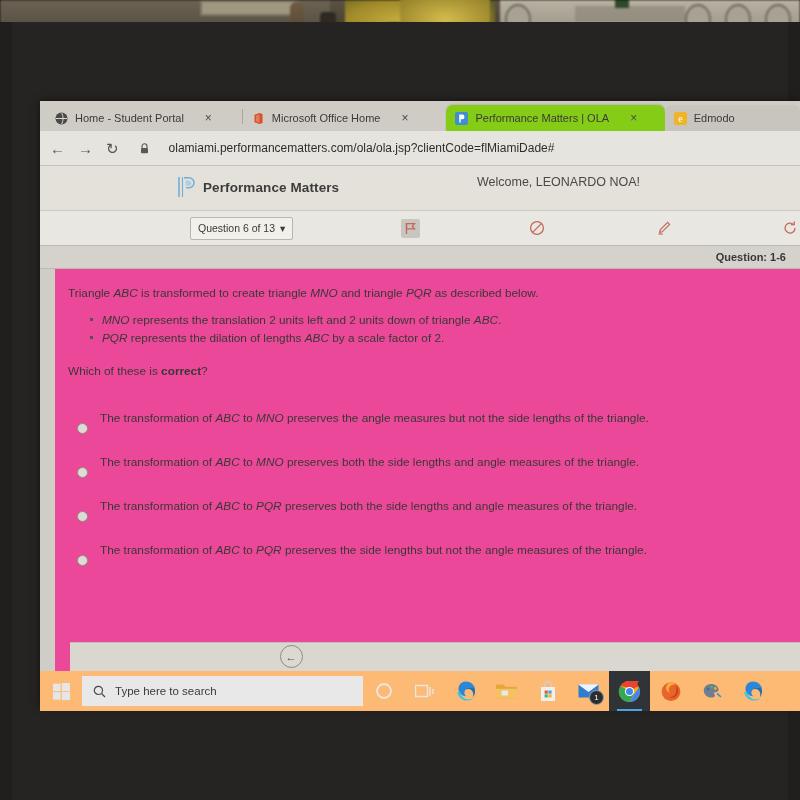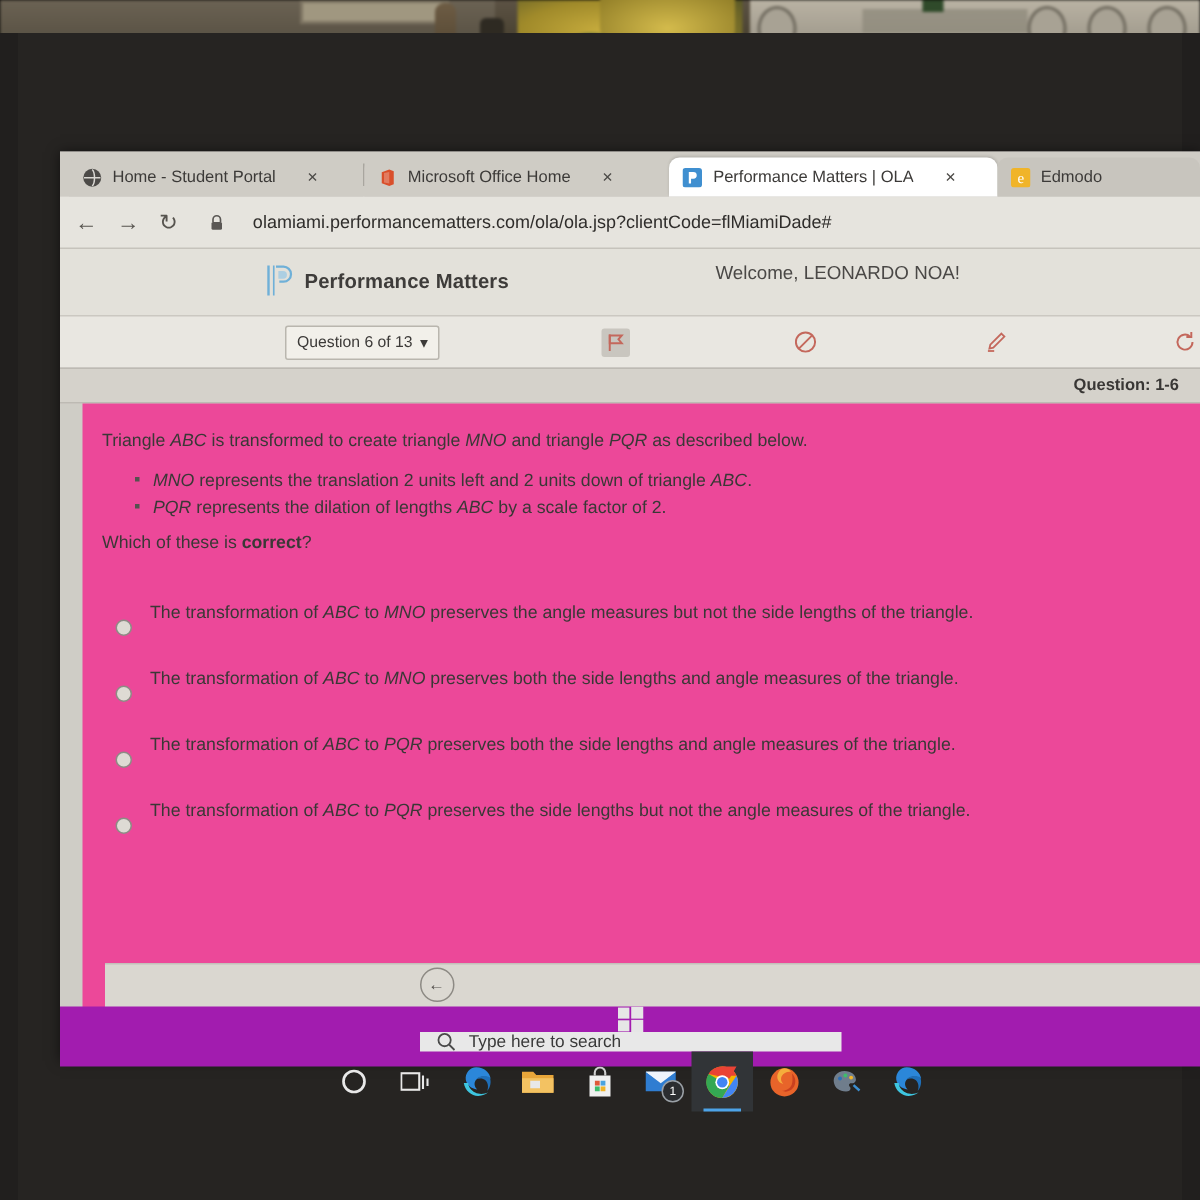--- a/index.html
+++ b/index.html
@@ -59,21 +59,21 @@
   }
   .tab{
     height:26px;display:flex;align-items:center;gap:7px;
     padding:0 9px;font-size:11px;color:#3c3a38;
     border-radius:7px 7px 0 0;position:relative;
     white-space:nowrap;
   }
   .tab .tab-title{max-width:150px;overflow:hidden;text-overflow:ellipsis;}
   .tab .tab-close{font-size:12px;color:#4d4b48;margin-left:14px;line-height:1;}
   .tab.inactive{background:#cfccc5;}
-  .tab.active{background:#ffffff;box-shadow:0 -1px 2px rgba(0,0,0,.12);}
+  .tab.active{background:#84cc16;box-shadow:0 -1px 2px rgba(0,0,0,.12);}
   .tab.dim{background:#c8c5be;}
   .favicon{width:13px;height:13px;border-radius:2px;flex:none;display:block;}
   .tab-sep{width:1px;height:15px;background:#a9a69f;align-self:center;}
   
   #url-bar{
     height:34px;background:#e6e4de;display:flex;align-items:center;
     gap:13px;padding:0 10px;border-bottom:1px solid #c6c3bc;
   }
   .nav-btn{font-size:15px;color:#57544f;line-height:1;}
   #url-box{
@@ -128,21 +128,21 @@
     padding:16px 30px 0 13px;
   }
   #stem{font-size:11.8px;color:#3a3836;line-height:1.45;}
   #bullets{margin:9px 0 0 22px;padding:0;list-style:none;}
   #bullets li{
     font-size:11.8px;color:#3a3836;line-height:1.55;position:relative;padding-left:12px;
   }
   #bullets li:before{
     content:"";position:absolute;left:0;top:7px;width:3px;height:3px;background:#55524f;
   }
-  #prompt{margin-top:6px;font-size:11.8px;color:#3a3836;}
+  #prompt{margin-top:16px;font-size:11.8px;color:#3a3836;}
   em{font-style:italic;}
   b{font-weight:bold;}
   
   #choices{margin-top:28px;}
   .choice{
     display:flex;align-items:flex-start;gap:0;height:44px;position:relative;
   }
   .radio{
     position:absolute;left:9px;top:17px;
     width:9px;height:9px;border:1px solid #8e8b85;border-radius:50%;background:#dedbd4;
@@ -160,21 +160,21 @@
   }
   #prev-circle{
     width:21px;height:21px;border:1px solid #8d8a84;border-radius:50%;
     margin:0 auto;display:flex;align-items:center;justify-content:center;
     font-size:11px;color:#55524e;background:#dcd9d2;
   }
   #prev-label{font-size:10.5px;color:#44423f;margin-top:2px;}
   
   #taskbar{
     position:absolute;left:40px;top:671px;width:760px;height:40px;
-    background:#a21caf;display:flex;align-items:center;flex-direction:column;
+    background:#fdba74;display:flex;align-items:center;
   }
   #start-btn{width:42px;height:40px;display:flex;align-items:center;justify-content:center;}
   #search-box{
     width:270px;height:30px;background:#e8e8e8;display:flex;align-items:center;gap:9px;
     padding-left:11px;font-size:11.5px;color:#3a3a3a;
   }
   #tb-icons{display:flex;align-items:center;height:40px;}
   .tb-ico{width:41px;height:40px;display:flex;align-items:center;justify-content:center;position:relative;}
   .tb-ico.active{background:#313437;}
   .tb-ico.active:after{

